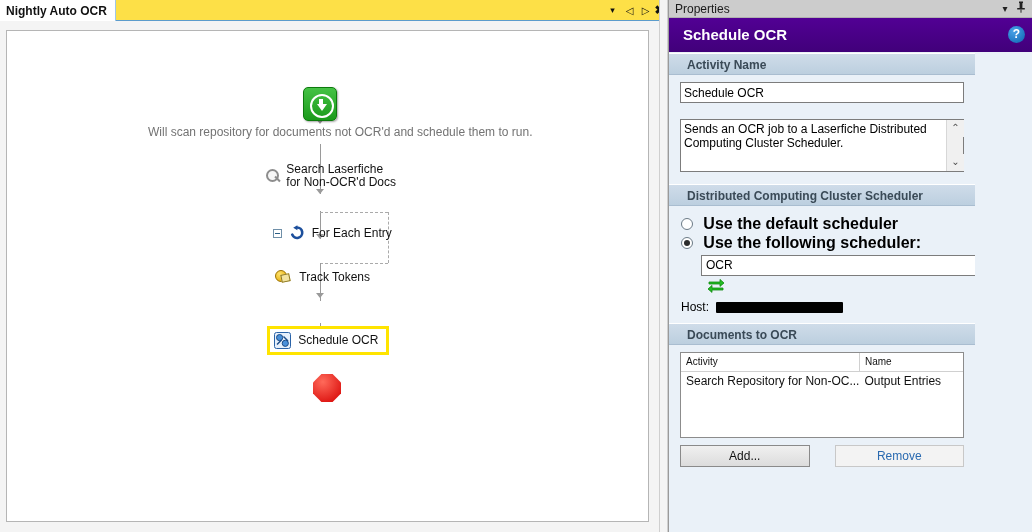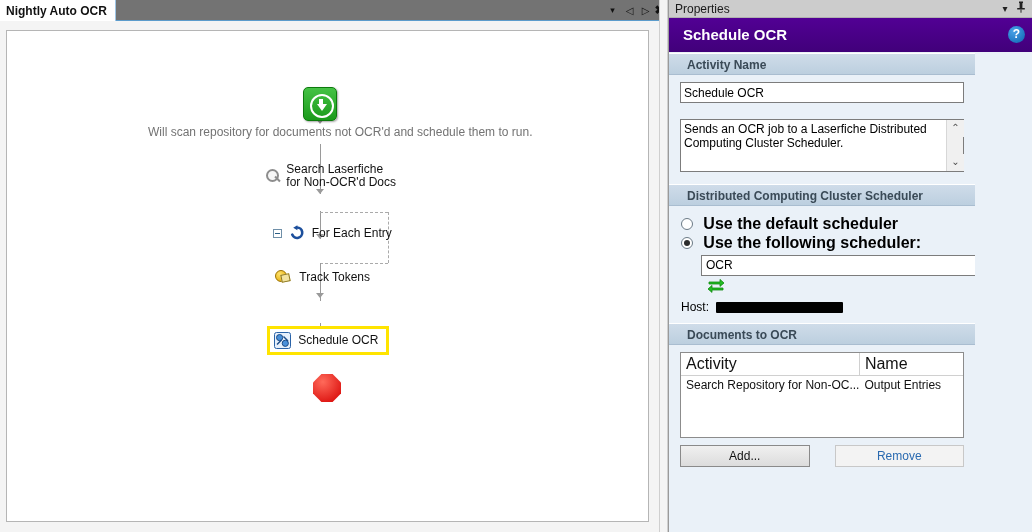--- a/index.html
+++ b/index.html
@@ -17,21 +17,21 @@
   
   #designer {
     position: absolute; left: 0; top: 0;
     width: 668px; height: 532px;
     background: #f4f4f4;
   }
   
   #tabstrip {
     position: absolute; left: 0; top: 0;
     width: 668px; height: 21px;
-    background: #737373;
+    background: #fde047;
   }
   #tab-active {
     position: absolute; left: 0; top: 0;
     height: 21px;
     padding: 2px 8px 0 6px;
     background: #ffffff;
     border: 1px solid #9fc6e6;
     border-bottom: none;
     border-left: none;
     border-top: none;
@@ -442,21 +442,21 @@
     height: 86px;
     overflow: hidden;
   }
   .grid table { width: 100%; border-collapse: collapse; }
   .grid th {
     background: #ffffff;
     border-bottom: 1px solid #d0d0d0;
     border-right: 1px solid #d0d0d0;
     font-weight: normal;
     text-align: left;
-    font-size: 16px;
+    font-size: 10px;
     padding: 2px 0 2px 5px;
     height: 19px;
     color: #111;
   }
   .grid th:last-child { border-right: none; }
   .grid td {
     font-size: 12px;
     padding: 2px 0 2px 5px;
     height: 18px;
     color: #111;

